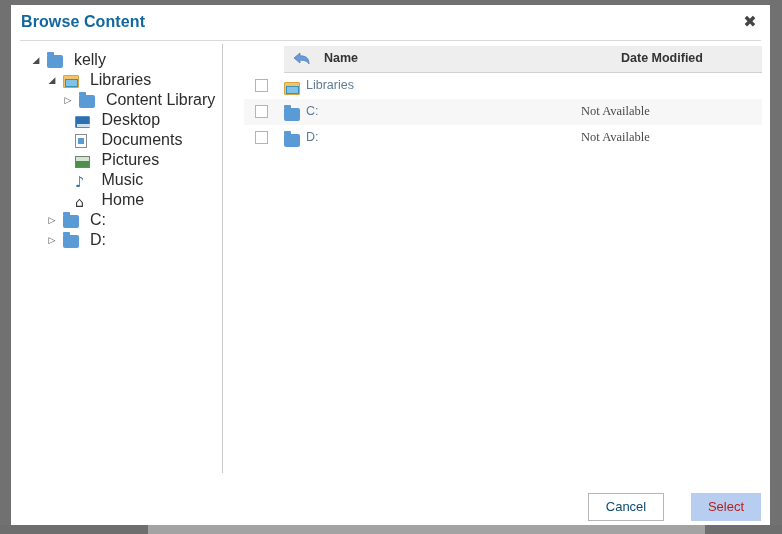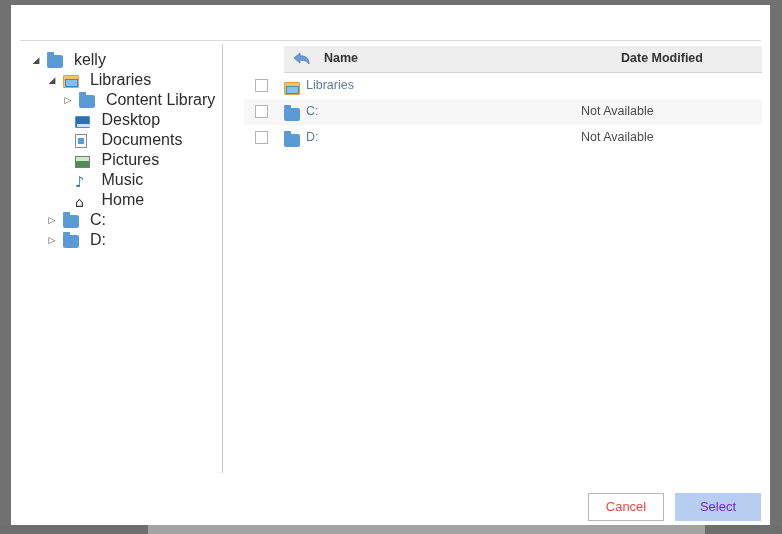--- a/index.html
+++ b/index.html
@@ -335,20 +335,21 @@
     top: 5px;
     font-size: 12.5px;
     color: #5f7c94;
   }
   .fl-row .rdate {
     position: absolute;
     left: 337px;
     top: 5px;
     font-size: 12.5px;
     color: #4a4a4a;
+    font-family: Liberation Serif, serif;
   }
 
   
   .dialog-footer {
     position: absolute;
     left: 0;
     top: 476px;
     width: 759px;
     height: 44px;
   }
@@ -361,28 +362,28 @@
     text-align: center;
     box-sizing: border-box;
     cursor: pointer;
     font-family: "Liberation Sans", sans-serif;
   }
   .btn-cancel {
     right: 106px;
     width: 76px;
     background: #ffffff;
     border: 1px solid #b6b6b6;
-    color: #ef4444;
+    color: #0c4a6e;
   }
   .btn-select {
     right: 9px;
-    width: 86px;
+    width: 70px;
     background: #b8cef0;
     border: 1px solid #b8cef0;
-    color: #6d28d9;
+    color: #b91c1c;
   }
 
   
   .scrollbar-track {
     position: absolute;
     left: 0;
     top: 525px;
     width: 782px;
     height: 9px;
     background: #6e6e6e;
@@ -401,20 +402,24 @@
 <body>
 
 <div id="root">
 
   <div class="frame-top"></div>
   <div class="frame-left"></div>
   <div class="frame-right"></div>
 
   <div class="dialog">
 
+    <div class="dialog-titlebar">
+      <div class="dialog-title">Browse Content</div>
+      <div class="close-icon">✖</div>
+    </div>
     <div class="title-sep"></div>
 
     <div class="dialog-body">
 
       <div class="vdivider"></div>
 
       <div class="tree">
 
         <div class="tree-row ind0">
           <span class="twisty">◢</span>

